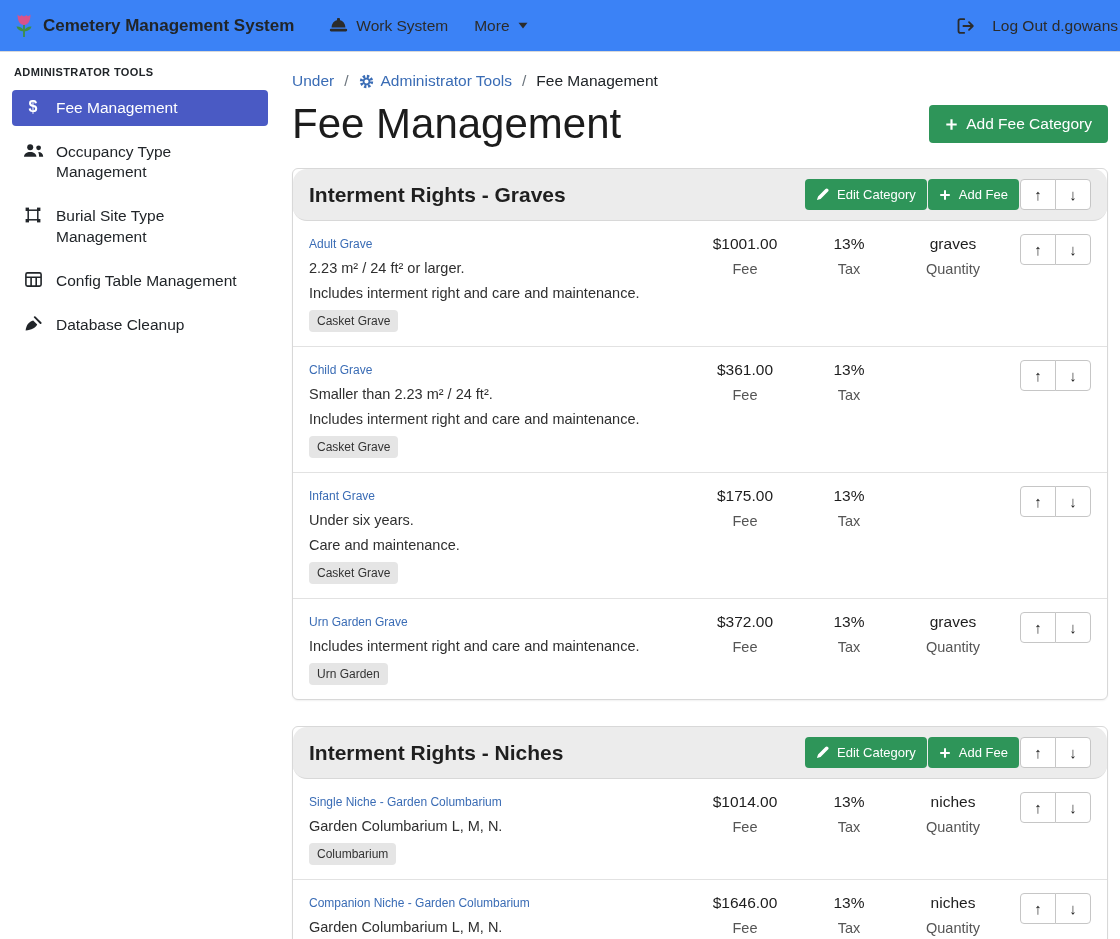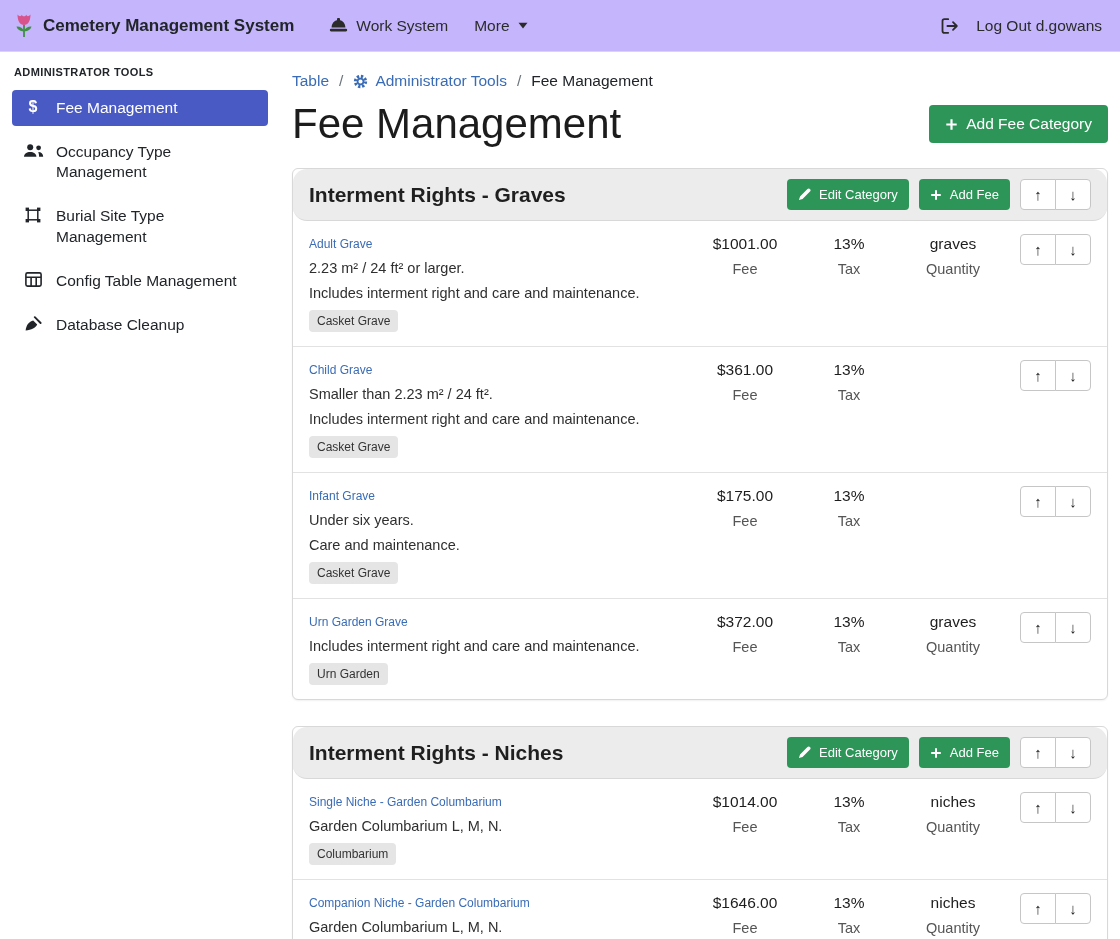--- a/index.html
+++ b/index.html
@@ -9,22 +9,22 @@
     font-family: "Liberation Sans", "DejaVu Sans", sans-serif;
   }
   :root {
     --accent-green: #2e9559;
     --active-blue: #4a5ac4;
     --link-blue: #3a6cb5;
   }
   
   .navbar {
     height: 52px; display: flex; align-items: center;
-    background: #c4b5fd; border-bottom: 1px solid #d9d9d9;
-    padding: 0 18px 0 14px;
+    background: #3b82f6; border-bottom: 1px solid #d9d9d9;
+    padding: 0 2px 0 14px;
   }
   .brand { display: flex; align-items: center; gap: 9px; font-size: 17px; font-weight: 700; color: #212529; }
   .nav-links { display: flex; align-items: center; margin-left: 22px; }
   .nav-link { display: flex; align-items: center; gap: 8px; padding: 8px 13px; font-size: 15.5px; color: #2b2b2b; cursor: pointer; }
   .logout { margin-left: auto; display: flex; align-items: center; gap: 17px; font-size: 15.5px; color: #2b2b2b; cursor: pointer; }
   .icon { display: inline-flex; align-items: center; justify-content: center; }
 
   
   .app { display: flex; height: 887px; }
   .sidebar { width: 280px; flex: 0 0 280px; padding: 14px 12px; }
@@ -58,21 +58,21 @@
     color: #222; font-size: 15px; font-weight: 700; display: flex; align-items: center; justify-content: center;
     cursor: pointer; font-family: inherit; padding: 0;
   }
   .arrow-btn:first-child { border-radius: 4px 0 0 4px; }
   .arrow-btn:last-child { border-radius: 0 4px 4px 0; margin-left: -1px; }
 
   
   .card { border: 1px solid #d8d8d8; border-radius: 6px; box-shadow: 0 1px 2px rgba(0,0,0,.06); margin-bottom: 26px; overflow: hidden; background: #fff; }
   .card-header { display: flex; align-items: center; background: #ececec; border-bottom: 1px solid #d8d8d8; padding: 10px 16px; min-height: 52px; border-radius: 14px; }
   .card-title { font-size: 21px; font-weight: 600; color: #1f1f1f; }
-  .card-actions { margin-left: auto; display: flex; align-items: center; gap: 10px; }
+  .card-actions { margin-left: auto; display: flex; align-items: center; gap: 1px; }
 
   .fee-row { display: flex; padding: 13px 16px 14px; }
   .fee-row + .fee-row { border-top: 1px solid #e2e2e2; }
   .fee-main { flex: 1; padding-right: 10px; }
   .fee-name { display: inline-block; color: var(--link-blue); font-weight: 400; font-size: 12px; text-decoration: none; margin-bottom: 9px; }
   .fee-desc { font-size: 14.5px; color: #2f2f2f; margin-bottom: 9px; }
   .badge { display: inline-block; background: #e5e5e5; color: #333; font-size: 12px; padding: 4px 8px; border-radius: 4px; }
   .col { width: 104px; flex: 0 0 104px; text-align: center; padding-top: 1px; }
   .col .val { font-size: 15.5px; color: #1d1d1d; margin-bottom: 8px; min-height: 18px; }
   .col .lbl { font-size: 14.5px; color: #555; }
@@ -178,21 +178,21 @@
           <path d="M9.2 4.6l4 4c-1.6 3.2-5.6 5.4-11.6 6 .8-5.8 3.4-8.8 7.6-10z" fill="currentColor"></path>
         </svg>
       </span>
       <span>Database Cleanup</span>
     </div>
   </div>
 
   <div class="main">
 
     <div class="breadcrumb">
-      <a href="#">Table</a>
+      <a href="#">Under</a>
       <span class="sep">/</span>
       <a href="#">
         <span class="icon">
           <svg width="15" height="15" viewBox="0 0 16 16">
             <circle cx="8" cy="8" r="5.4" fill="none" stroke="currentColor" stroke-width="3.4" stroke-dasharray="2.4 1.8"></circle>
             <circle cx="8" cy="8" r="3.1" fill="none" stroke="currentColor" stroke-width="1.8"></circle>
           </svg>
         </span>
         <span>Administrator Tools</span>
       </a>

